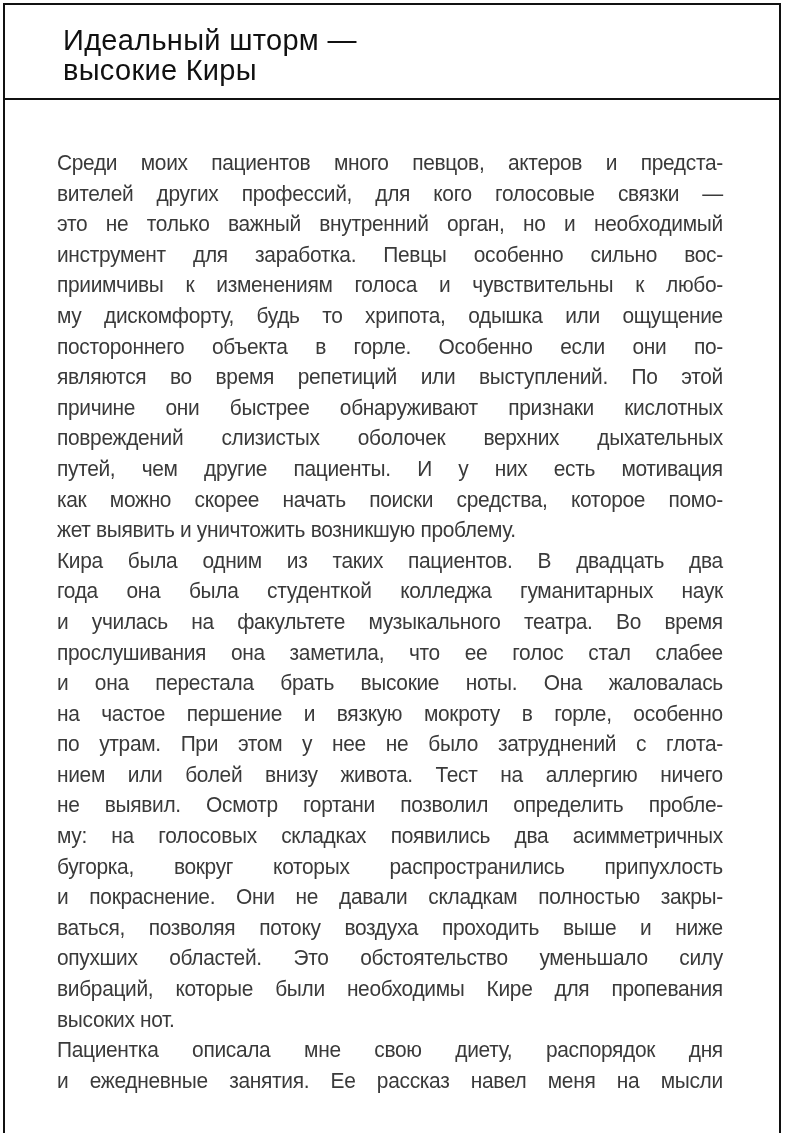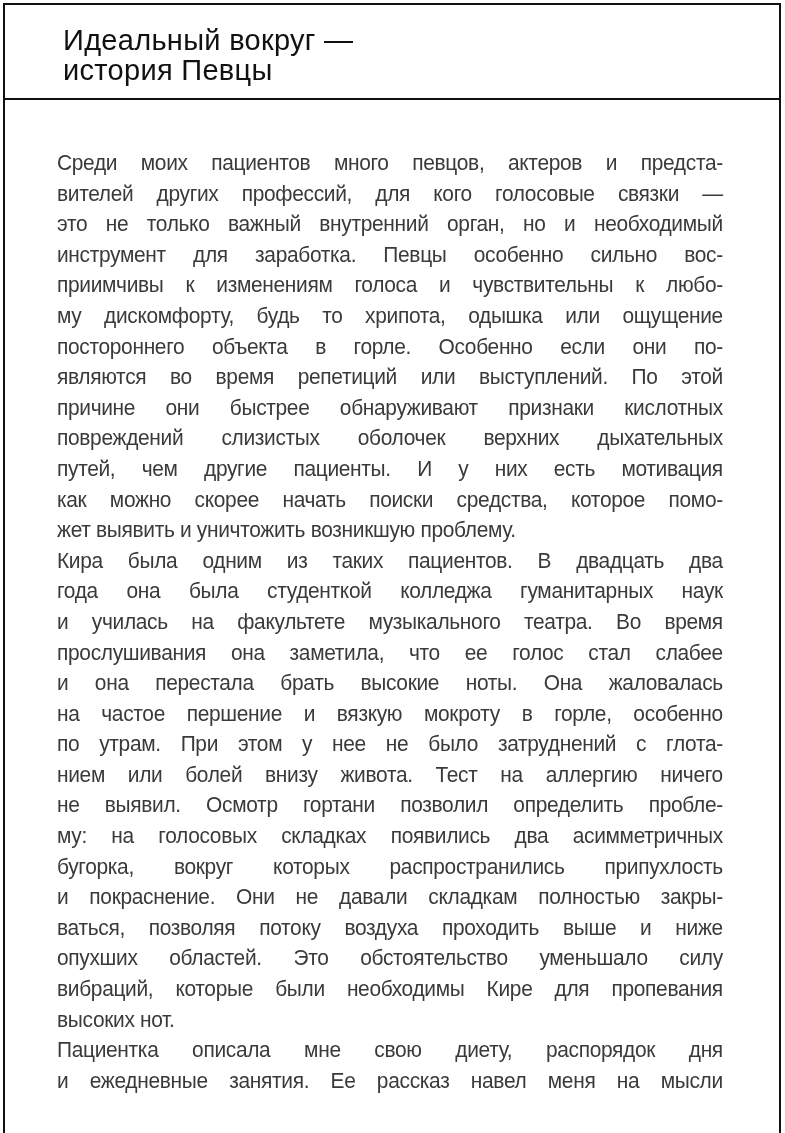--- a/index.html
+++ b/index.html
@@ -79,22 +79,22 @@
     .line.last {
       text-align-last: left;
     }
   </style>
 </head>
 <body>
 
 <div class="page-frame">
   <div class="chapter-header">
     <h1 class="chapter-title">
-      <span>Идеальный вокруг —</span>
-      <span>история Певцы</span>
+      <span>Идеальный шторм —</span>
+      <span>высокие Киры</span>
     </h1>
   </div>
 </div>
 
 <div class="body-text">
   <p>
     <span class="line">Среди моих пациентов много певцов, актеров и предста-</span>
     <span class="line">вителей других профессий, для кого голосовые связки —</span>
     <span class="line">это не только важный внутренний орган, но и необходимый</span>
     <span class="line">инструмент для заработка. Певцы особенно сильно вос-</span>

